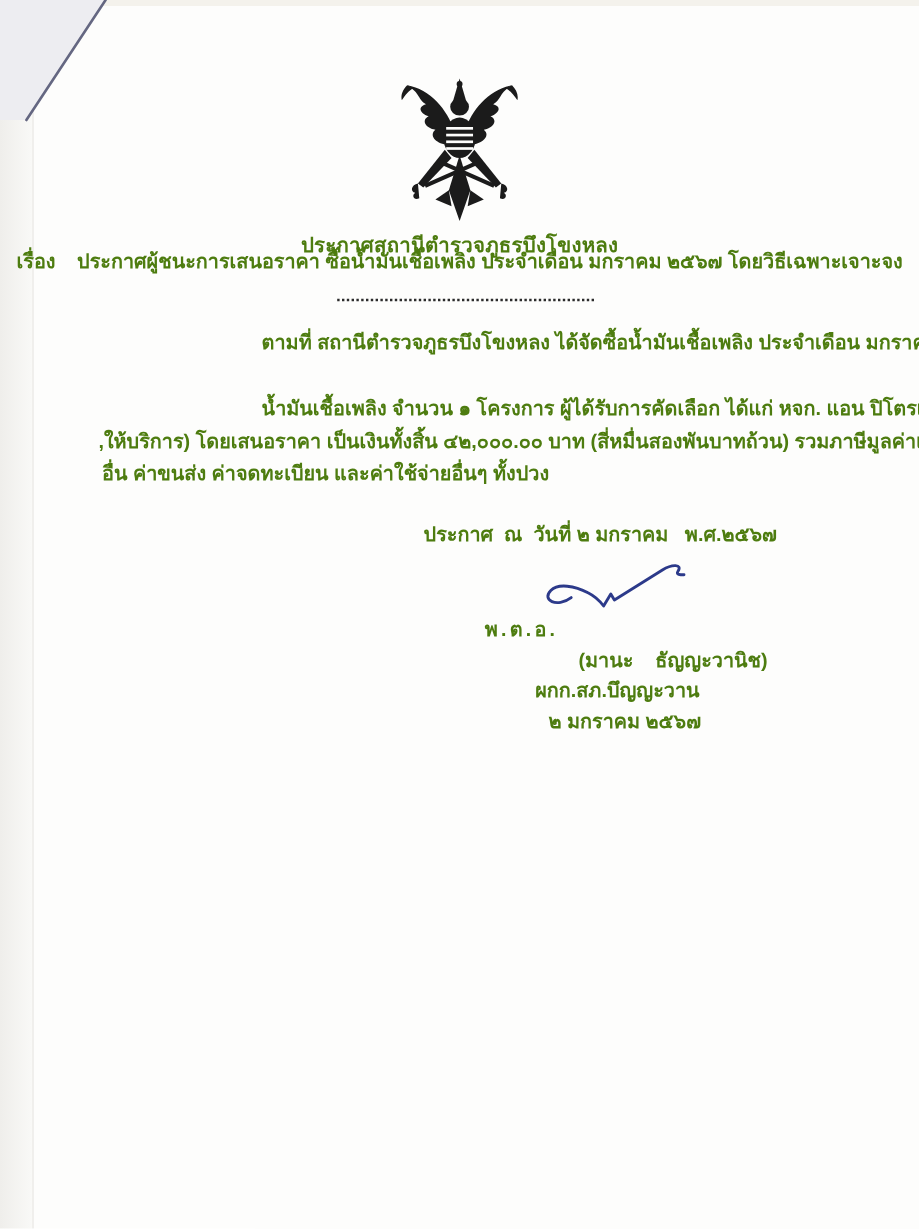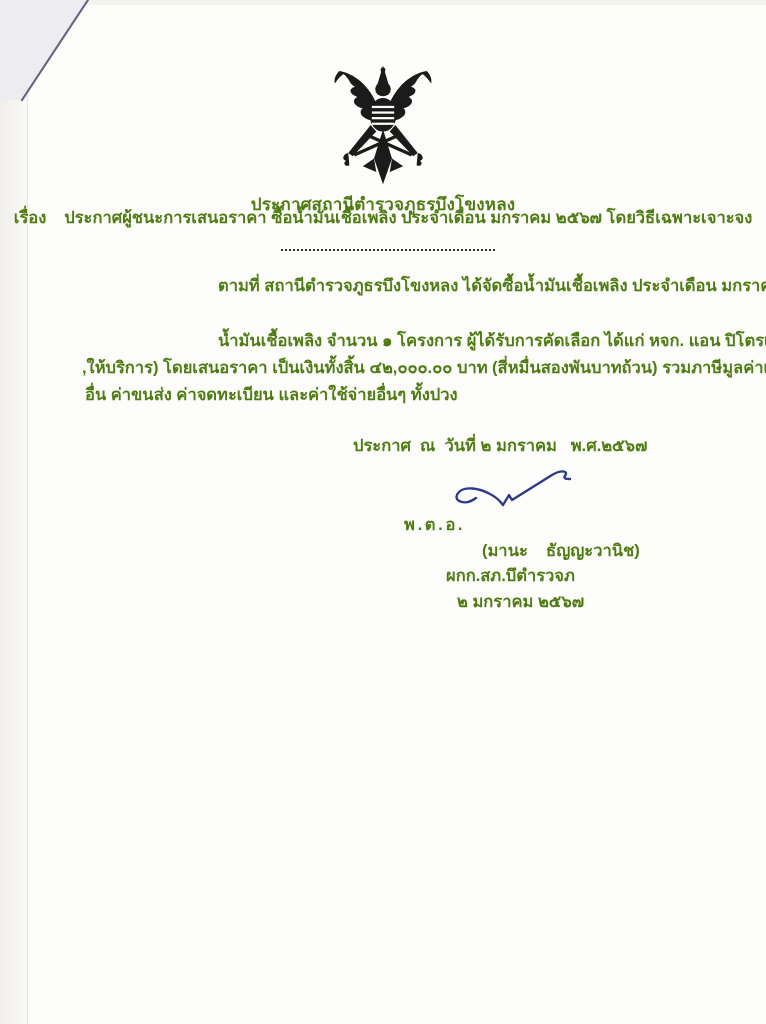--- a/index.html
+++ b/index.html
@@ -107,16 +107,16 @@
   <div class="bodyline p2l3">อื่น ค่าขนส่ง ค่าจดทะเบียน และค่าใช้จ่ายอื่นๆ ทั้งปวง</div>
 
   <div class="bodyline announce">ประกาศ  ณ  วันที่ ๒ มกราคม   พ.ศ.๒๕๖๗</div>
 
   <svg class="signature" width="135" height="55" viewBox="0 0 135 55">
     <path d="M30 36 C18 45 5 38 13 30 C19 24 33 26 44 32 C50 35 54 39 57 43 L63 33 L66 38 L106 13 C114 8 123 8 119 14 C117 17 121 17 124 17" fill="none" stroke="#2c3a8a" stroke-width="2.4" stroke-linecap="round" stroke-linejoin="round"></path>
   </svg>
 
   <div class="bodyline rank">พ.ต.อ.</div>
   <div class="bodyline signer-name">(มานะ    ธัญญะวานิช)</div>
-  <div class="bodyline signer-pos">ผกก.สภ.บึตำรวจภ</div>
+  <div class="bodyline signer-pos">ผกก.สภ.บึญญะวาน</div>
   <div class="bodyline sign-date">๒ มกราคม ๒๕๖๗</div>
 
 </div>
 
 </body></html>

